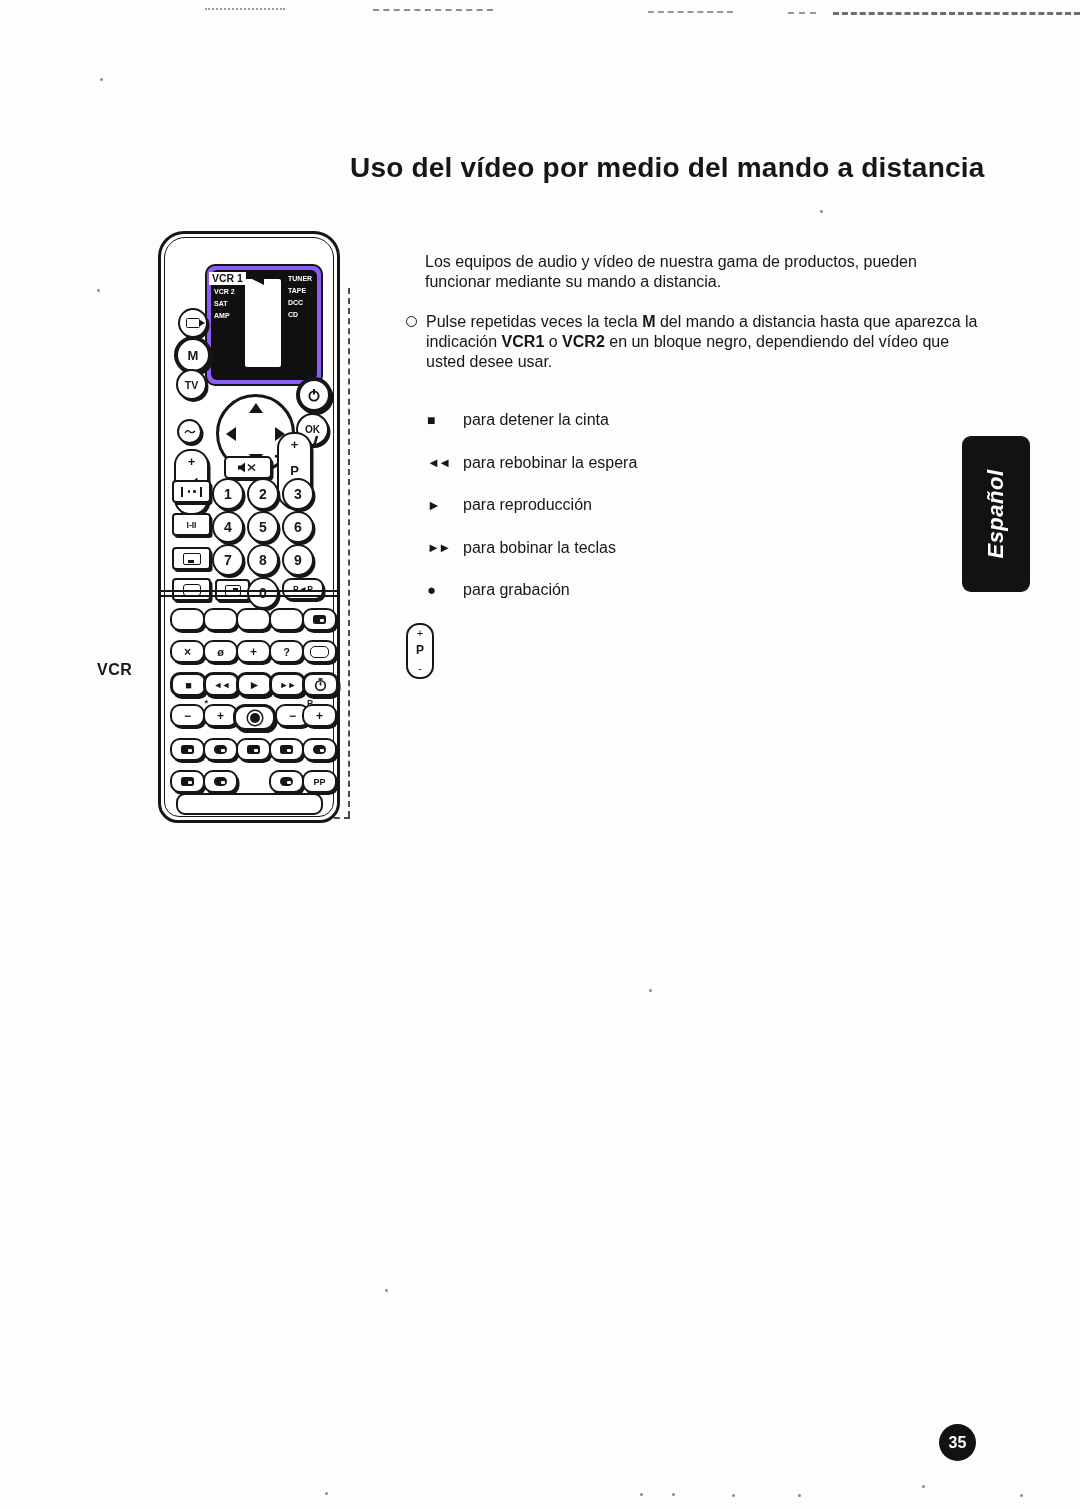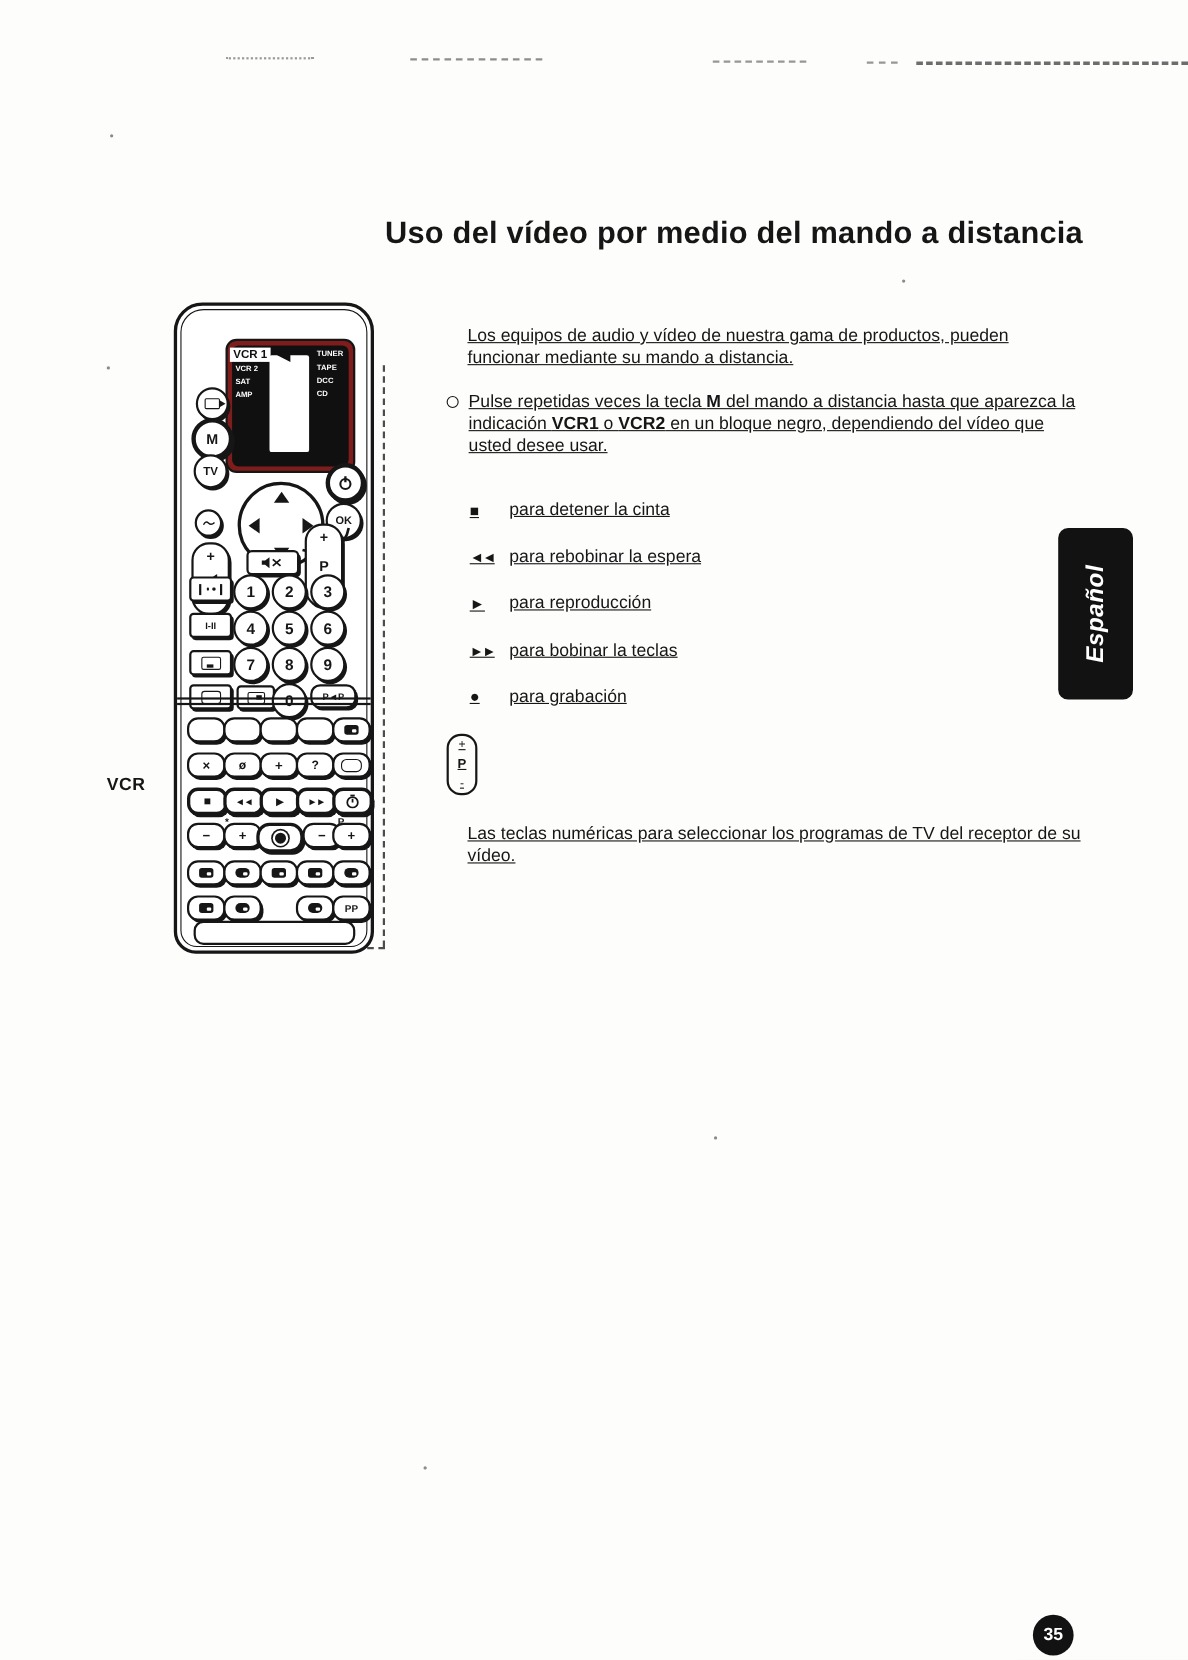--- a/index.html
+++ b/index.html
@@ -1,18 +1,18 @@
 <!DOCTYPE html>
 <html><head>
 <meta charset="utf-8">
 <style>
   html,body{margin:0;padding:0;background:#e8e8e8;}
   #pg{position:relative;width:1080px;height:1509px;background:#fdfdfc;overflow:hidden;
       font-family:"Liberation Sans",sans-serif;color:#161616;}
-  .abs{position:absolute;margin-top:44px;}
+  .abs{position:absolute;}
 
   
   .t1{left:205px;top:8px;width:80px;border-top:2px dotted #9a9a9a;}
   .t2{left:373px;top:9px;width:120px;border-top:2px dashed #8d8d8d;}
   .t3{left:648px;top:11px;width:85px;border-top:2px dashed #979797;}
   .t4{left:788px;top:12px;width:28px;border-top:2px dashed #979797;}
   .t5{left:833px;top:12px;width:247px;border-top:3px dashed #6d6d6d;}
   .spk{width:3px;height:3px;background:#8b8b8b;border-radius:50%;}
 
   
@@ -21,21 +21,21 @@
   
   .shv{left:348px;top:288px;height:529px;border-left:2px dashed #4c4c4c;}
   .shh{left:171px;top:817px;width:179px;border-top:2px dashed #4c4c4c;}
 
   
   .remote{left:158px;top:231px;width:176px;height:586px;border:3px solid #161616;
           border-radius:26px 26px 20px 20px;background:#fff;}
   .r-inner{position:absolute;inset:3px;border:1.5px solid #161616;border-radius:21px 21px 15px 15px;pointer-events:none;}
   .sh{box-shadow:2px 2.5px 0 -0.5px #161616;}
 
-  .disp{position:absolute;left:44px;top:30px;width:114px;height:118px;border:2.5px solid #161616;border-radius:10px;background:#7f1d1d;}
+  .disp{position:absolute;left:44px;top:30px;width:114px;height:118px;border:2.5px solid #161616;border-radius:10px;background:#8b5cf6;}
   .dblk{position:absolute;inset:4px;background:#101010;border-radius:6px;}
   .digitblock{position:absolute;left:34px;top:9px;width:36px;height:88px;background:#fff;border-radius:2px;}
   .chip{position:absolute;left:-2px;top:2px;height:13px;line-height:13px;background:#fff;color:#101010;
         font-size:10.5px;font-weight:bold;padding:0 3px;white-space:nowrap;}
   .chip-arrow{position:absolute;left:41px;top:3px;width:0;height:0;
         border-top:6px solid transparent;border-bottom:6px solid transparent;border-right:12px solid #101010;}
   .mleft{position:absolute;left:3px;top:18px;display:grid;row-gap:4px;color:#fff;font-size:7px;font-weight:bold;line-height:8px;}
   .mright{position:absolute;left:77px;top:5px;display:grid;row-gap:4px;color:#fff;font-size:7px;font-weight:bold;line-height:8px;}
 
   .cir{position:absolute;border:2px solid #161616;border-radius:50%;background:#fff;
@@ -104,21 +104,21 @@
   .mini{position:relative;width:13px;height:9px;background:#161616;border-radius:2.5px;}
   .mini::after{content:"";position:absolute;right:2px;bottom:2px;width:4px;height:3px;background:#fff;border-radius:1px;}
   .mini.rounder{border-radius:4.5px;}
   .innerrect{width:17px;height:10px;border:1.6px solid #161616;border-radius:5px;}
   .bstrip{position:absolute;left:15px;top:559px;width:143px;height:18px;border:2.5px solid #161616;border-radius:9px;background:#fff;}
 
   
   .vcrlbl{left:97px;top:661px;font-size:16px;font-weight:bold;letter-spacing:.5px;}
 
   
-  .content{left:406px;top:252px;width:578px;font-size:16px;line-height:20px;text-decoration:underline;}
+  .content{left:406px;top:252px;width:578px;font-size:16px;line-height:20px;}
   .pl{padding-left:19px;}
   .b{font-weight:bold;}
   .bullet{display:flex;gap:9px;margin-top:20px;}
   .bullet .txt{flex:1;}
   .bdot{width:9px;height:9px;border:1.7px solid #161616;border-radius:50%;margin-top:4px;flex:none;}
   .m3{margin-top:3px;}
   .key-list{margin-top:38px;padding-left:21px;}
   .krow{display:flex;align-items:center;height:20px;margin-bottom:22.5px;}
   .kicon{width:36px;flex:none;font-weight:bold;font-size:14px;display:flex;align-items:center;}
   .kicon.two{letter-spacing:-1.5px;font-size:13px;}
@@ -378,21 +378,20 @@
     </div>
 
     <div class="pkrow">
       <span class="pkey">
         <span>+</span>
         <span class="pb">P</span>
         <span>-</span>
       </span>
     </div>
 
-    <p class="note">Las teclas numéricas para seleccionar los programas de TV del receptor de su vídeo.</p>
 
   </div>
 
   <div class="abs estab">
     <span class="estxt">Español</span>
   </div>
 
   <div class="abs pnum">
     <span>35</span>
   </div>

